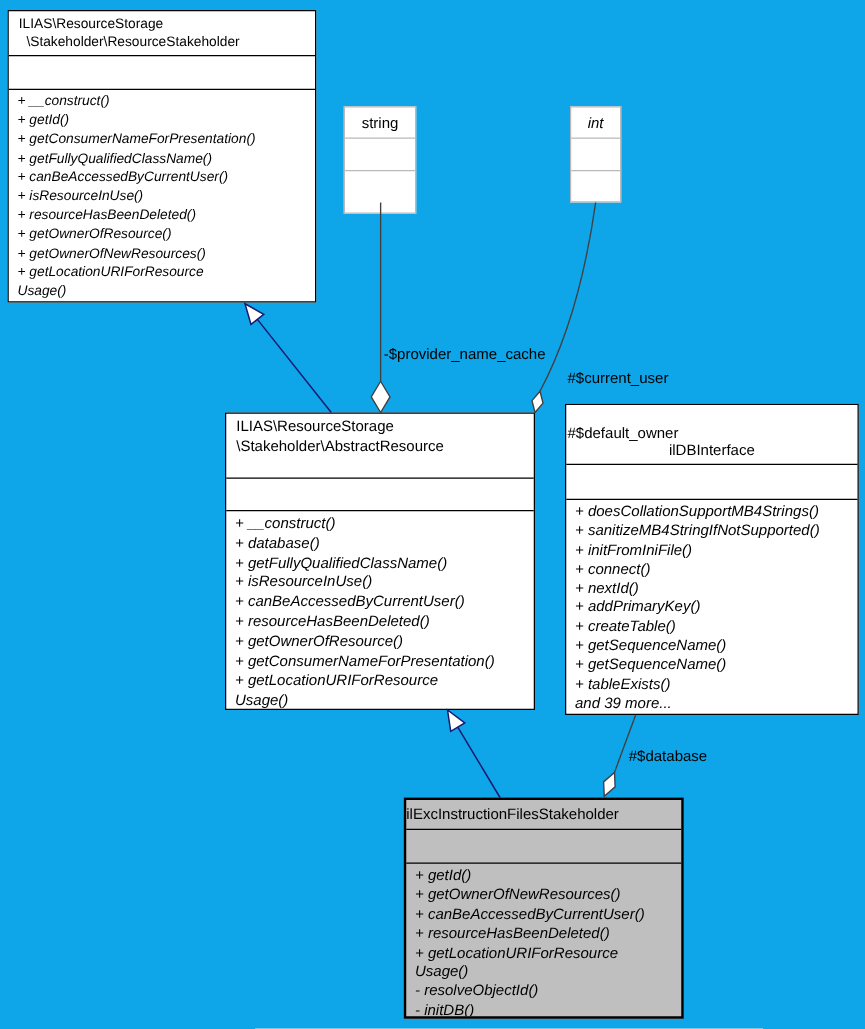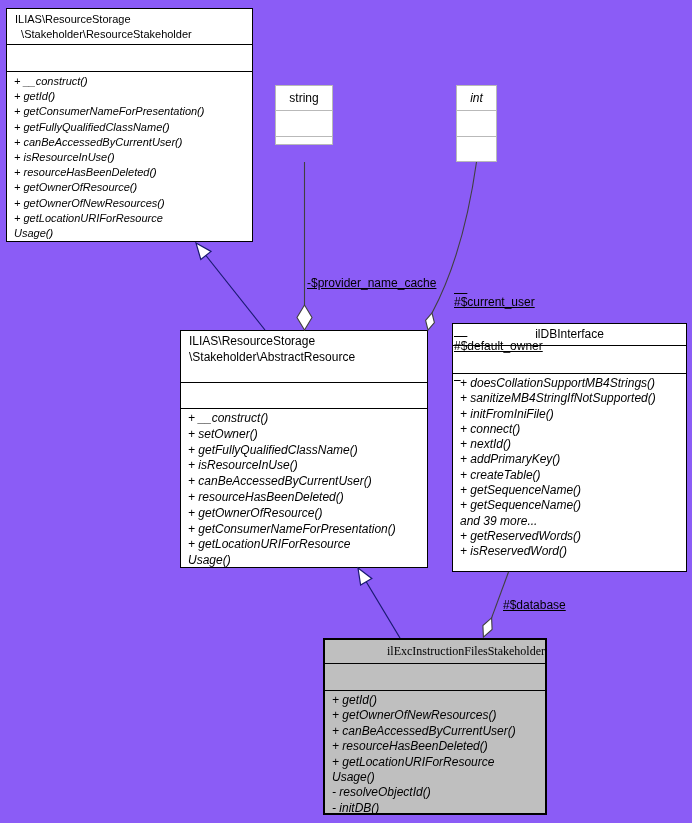--- a/index.html
+++ b/index.html
@@ -1,20 +1,20 @@
 <!DOCTYPE html>
 <html><head>
 <meta charset="utf-8">
 <style>
   html, body { margin: 0; padding: 0; background: #ffffff; }
   .canvas {
     position: relative;
     width: 692px;
     height: 823px;
-    background: #8b5cf6;
+    background: #0ea5e9;
     font-family: "Liberation Sans", sans-serif;
     color: #000;
     overflow: hidden;
   }
   svg.edges {
     position: absolute;
     left: 0; top: 0;
     z-index: 2;
     pointer-events: none;
   }
@@ -49,53 +49,52 @@
   }
   .member-line { line-height: 15.3px; white-space: pre; }
 
   
   #box-resource { left: 6px; top: 8px; width: 247px; height: 234px; font-size: 11px; }
   #box-resource .box-title { height: 36px; padding-top: 3px; }
   #box-resource .title-line { line-height: 15px; }
   #box-resource .box-empty { height: 27px; }
   #box-resource .member-line { line-height: 15.2px; }
 
-  #box-string { left: 275px; top: 85px; width: 58px; height: 60px; }
+  #box-string { left: 275px; top: 85px; width: 58px; height: 86px; }
   #box-int    { left: 456px; top: 85px; width: 41px; height: 77px; font-style: italic; }
   .primitive { border-color: #b9b9b9; }
   .primitive .box-title, .primitive .box-empty { border-color: #b9b9b9; }
   .primitive .box-title { height: 25px; padding: 0; }
   .primitive .title-line { line-height: 24px; text-align: center; }
   .primitive .box-empty { height: 26px; }
 
   #box-abstract { left: 180px; top: 330px; width: 248px; height: 238px; }
   #box-abstract .box-title { height: 52px; padding-top: 2px; }
   #box-abstract .title-line { line-height: 16px; }
   #box-abstract .title-line:nth-child(3) { text-align: center; }
   #box-abstract .box-empty { height: 26px; }
   #box-abstract .member-line { line-height: 15.8px; }
 
   #box-db { left: 452px; top: 323px; width: 235px; height: 249px; }
-  #box-db .box-title { height: 22px; padding: 0; }
+  #box-db .box-title { height: 22px; padding: 0; margin-top: 26px; }
   #box-db .title-line { line-height: 21px; text-align: center; }
   #box-db .box-empty { height: 28px; }
 
   #box-main { left: 323px; top: 638px; width: 224px; height: 177px; border-width: 2px; }
   #box-main .box-title { height: 24px; padding: 0; }
-  #box-main .title-line { line-height: 23px; text-align: right; font-family: Liberation Serif, serif; }
+  #box-main .title-line { line-height: 23px; text-align: left; }
   #box-main .box-empty { height: 27px; }
   #box-main .member-line { line-height: 15.4px; }
 
   .edge-label {
     position: absolute;
     z-index: 3;
     font-size: 12px;
     line-height: 14.5px;
     white-space: pre;
-    text-decoration: underline;
   }
 </style>
 </head>
 <body>
 
 <div class="canvas">
 
   <svg class="edges" width="692" height="823" viewBox="0 0 692 823">
 
     <g>
@@ -162,21 +161,21 @@
   </div>
 
   <div class="class-box" id="box-abstract">
     <div class="box-title">
         <div class="title-line">ILIAS\ResourceStorage</div>
         <div class="title-line">\Stakeholder\AbstractResource</div>
       </div>
     <div class="box-empty"></div>
     <div class="box-members">
         <div class="member-line">+ __construct()</div>
-        <div class="member-line">+ setOwner()</div>
+        <div class="member-line">+ database()</div>
         <div class="member-line">+ getFullyQualifiedClassName()</div>
         <div class="member-line">+ isResourceInUse()</div>
         <div class="member-line">+ canBeAccessedByCurrentUser()</div>
         <div class="member-line">+ resourceHasBeenDeleted()</div>
         <div class="member-line">+ getOwnerOfResource()</div>
         <div class="member-line">+ getConsumerNameForPresentation()</div>
         <div class="member-line">+ getLocationURIForResource</div>
         <div class="member-line">Usage()</div>
       </div>
   </div>
@@ -189,20 +188,21 @@
     <div class="box-members">
         <div class="member-line">+ doesCollationSupportMB4Strings()</div>
         <div class="member-line">+ sanitizeMB4StringIfNotSupported()</div>
         <div class="member-line">+ initFromIniFile()</div>
         <div class="member-line">+ connect()</div>
         <div class="member-line">+ nextId()</div>
         <div class="member-line">+ addPrimaryKey()</div>
         <div class="member-line">+ createTable()</div>
         <div class="member-line">+ getSequenceName()</div>
         <div class="member-line">+ getSequenceName()</div>
+        <div class="member-line">+ tableExists()</div>
         <div class="member-line">and 39 more...</div>
         <div class="member-line">+ getReservedWords()</div>
         <div class="member-line">+ isReservedWord()</div>
       </div>
   </div>
 
   <div class="class-box" id="box-main" style="background-color: rgb(191, 191, 191);">
     <div class="box-title">
         <div class="title-line">ilExcInstructionFilesStakeholder</div>
       </div>

